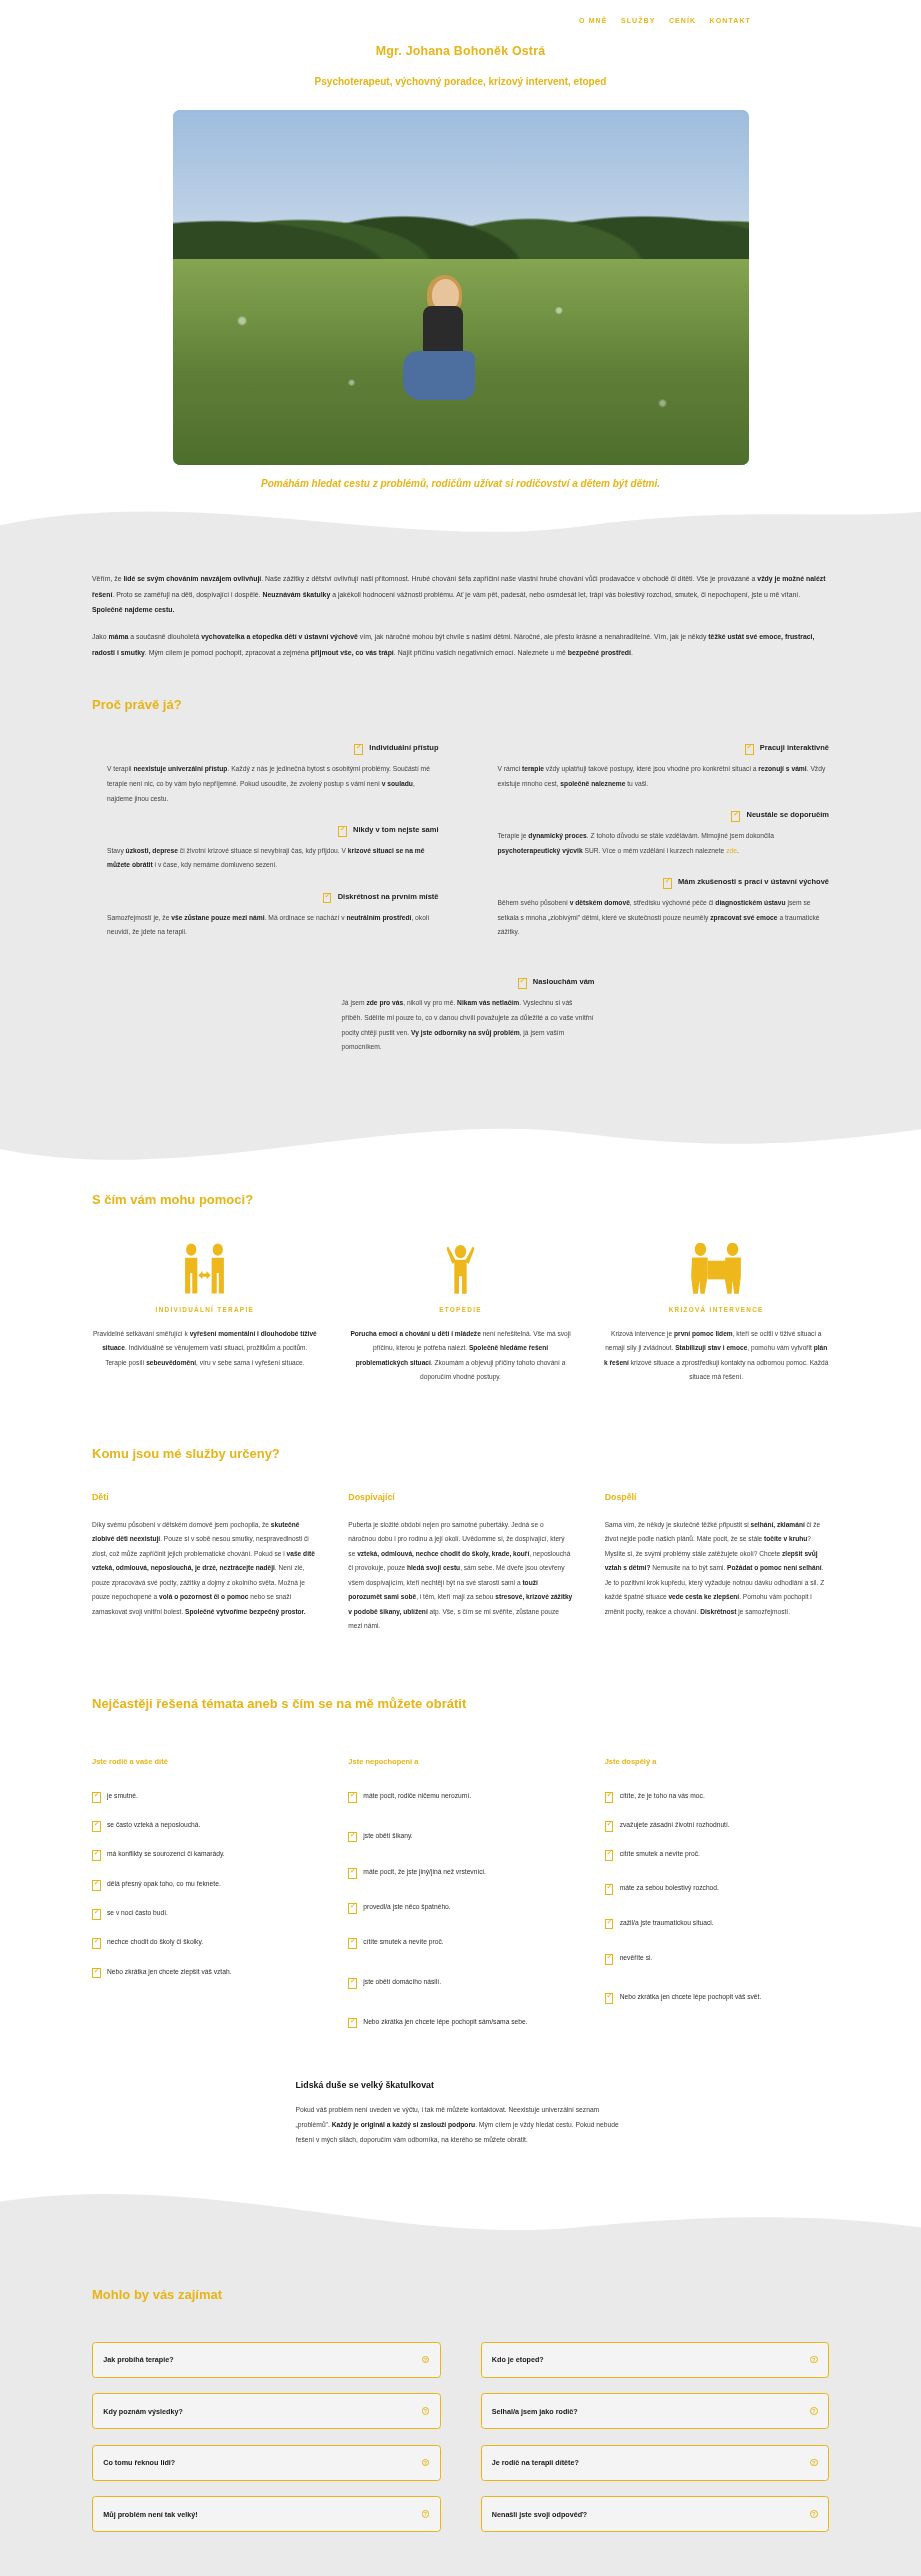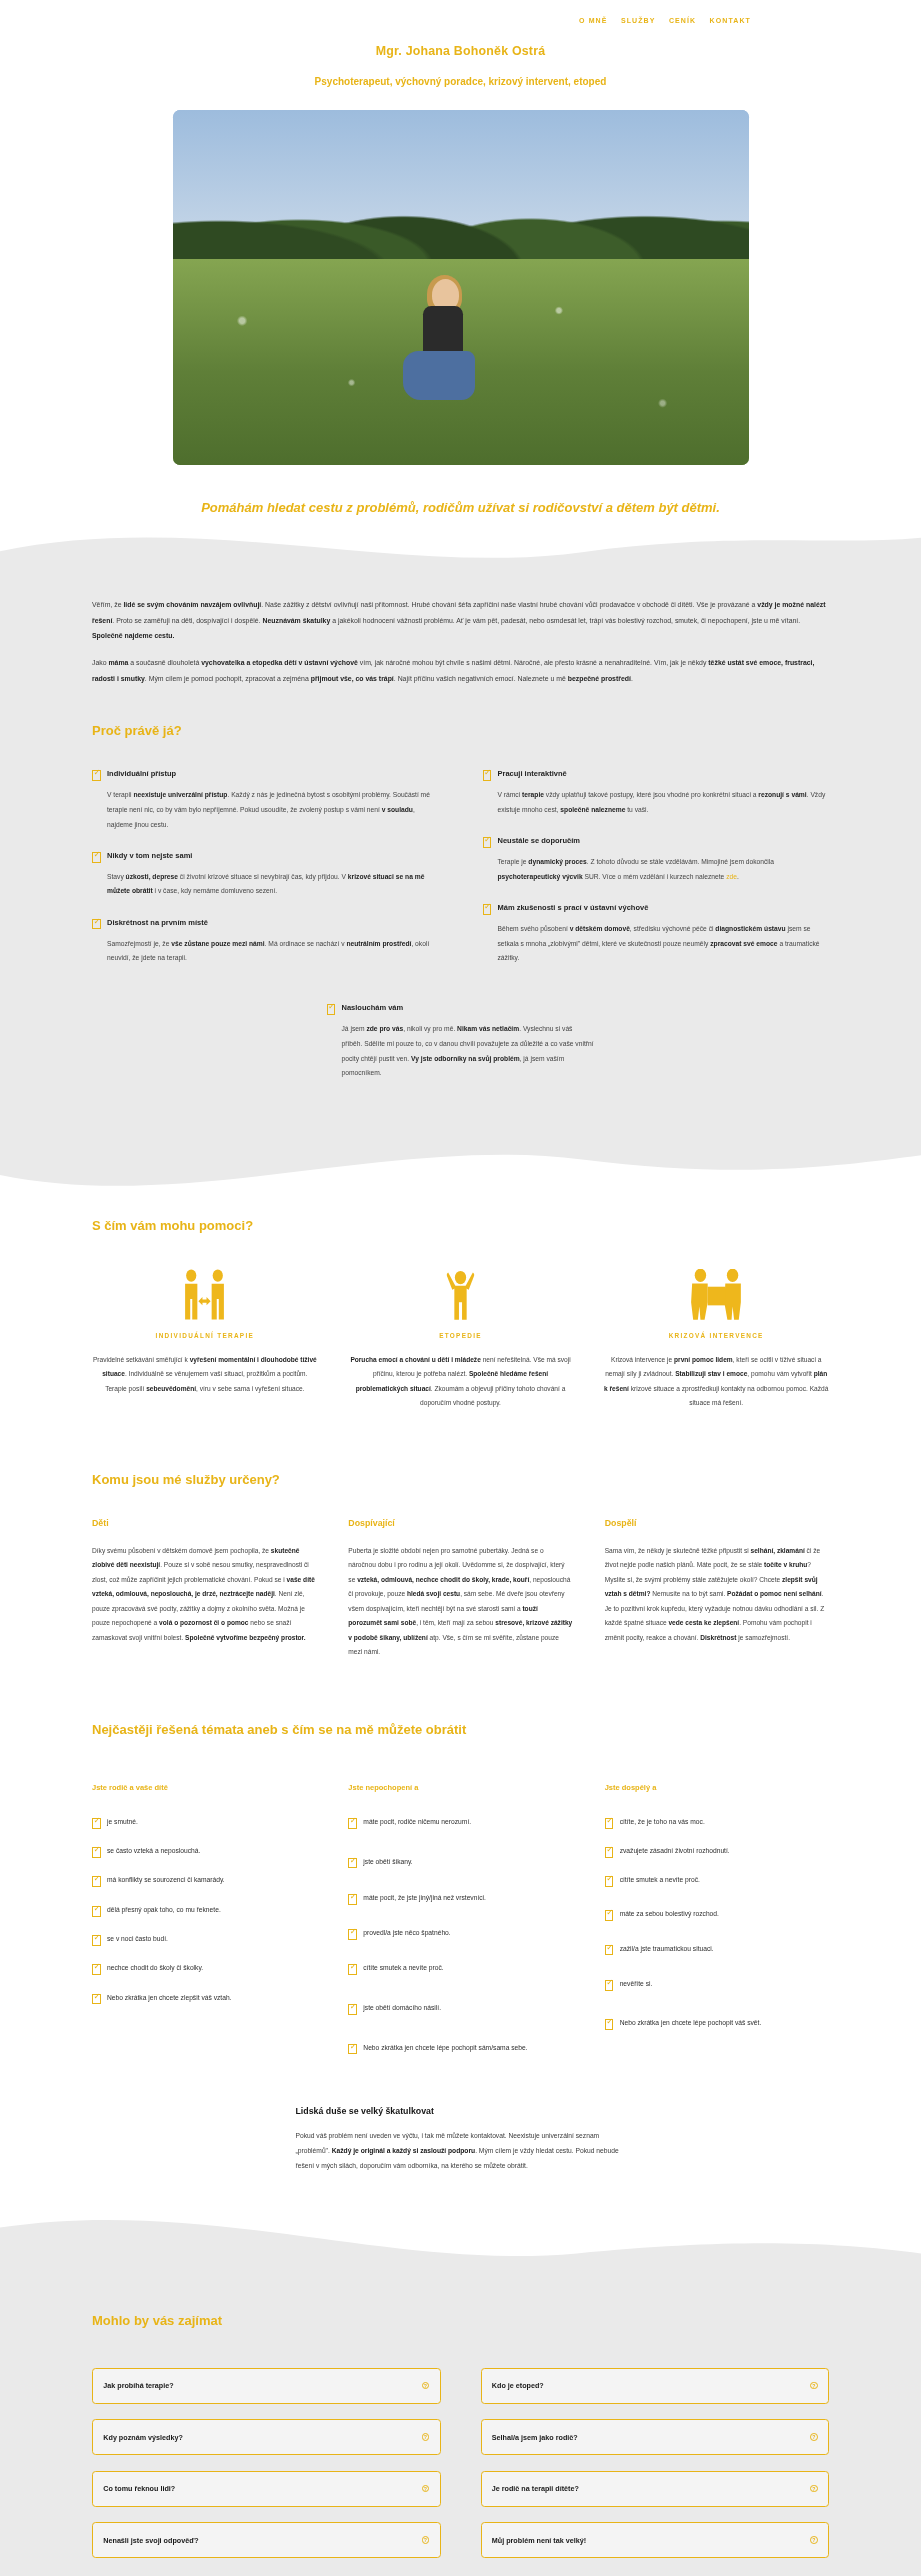--- a/index.html
+++ b/index.html
@@ -74,21 +74,21 @@
   .hero-photo .person .torso {
     position: absolute; left: 34%; top: 27px; width: 40px; height: 50px;
     background: #2b2b2b; border-radius: 8.2px 8.2px 4.1px 4.1px;
   }
   .hero-photo .person .legs {
     position: absolute; left: 12%; top: 72px; width: 72px; height: 49px;
     background: #4d6fa0; border-radius: 15.5px 8.2px 13.4px 17.5px;
   }
   .hero-caption {
     text-align: center; color: #e8b417; font-weight: 700; font-style: italic;
-    font-size: 13px; margin-top: 35px;
+    font-size: 10px; margin-top: 13px;
   }
 
   
   .wave { display: block; width: 100%; }
   .sect-grey { background: #eaeaea; }
   .sect-white { background: #ffffff; }
 
   
   .para {
     font-size: 6.9px; line-height: 2.25; color: #3a3a3a;
@@ -97,21 +97,21 @@
   .para b { font-weight: 700; color: #222; }
 
   h2.sect-title {
     color: #e8b417; font-size: 13px; font-weight: 800; margin: 0 0 31px;
   }
 
   
   .cols2 { display: flex; gap: 44px; }
   .cols2 > div { flex: 1; }
   .ck-item { margin-bottom: 18.5px; }
-  .ck-head { display: flex; align-items: flex-start; gap: 6.2px; }
+  .ck-head { display: flex; align-items: flex-start; gap: 6.2px; justify-content: flex-end; }
   .ck-box {
     flex: 0 0 auto; width: 8.8px; height: 10.8px; border: 0.8px solid #e8b417;
     position: relative; margin-top: 1px;
   }
   .ck-box::after {
     content: "✓"; position: absolute; left: 0.5px; top: -2.1px;
     font-size: 8.2px; color: #e8b417; line-height: 1;
   }
   .ck-title { font-size: 7.5px; font-weight: 600; color: #232323; }
   .ck-body {
@@ -511,23 +511,23 @@
         </div>
       <div class="faq">
           <span class="q">Co tomu řeknou lidi?</span>
           <span class="qm">?</span>
         </div>
       <div class="faq">
           <span class="q">Je rodič na terapii dítěte?</span>
           <span class="qm">?</span>
         </div>
       <div class="faq">
+          <span class="q">Můj problém není tak velký!</span>
+          <span class="qm">?</span>
+        </div>
+      <div class="faq">
           <span class="q">Nenašli jste svoji odpověď?</span>
-          <span class="qm">?</span>
-        </div>
-      <div class="faq">
-          <span class="q">Můj problém není tak velký!</span>
           <span class="qm">?</span>
         </div>
     </div>
   </div>
 </section>
 
 
 </body></html>

